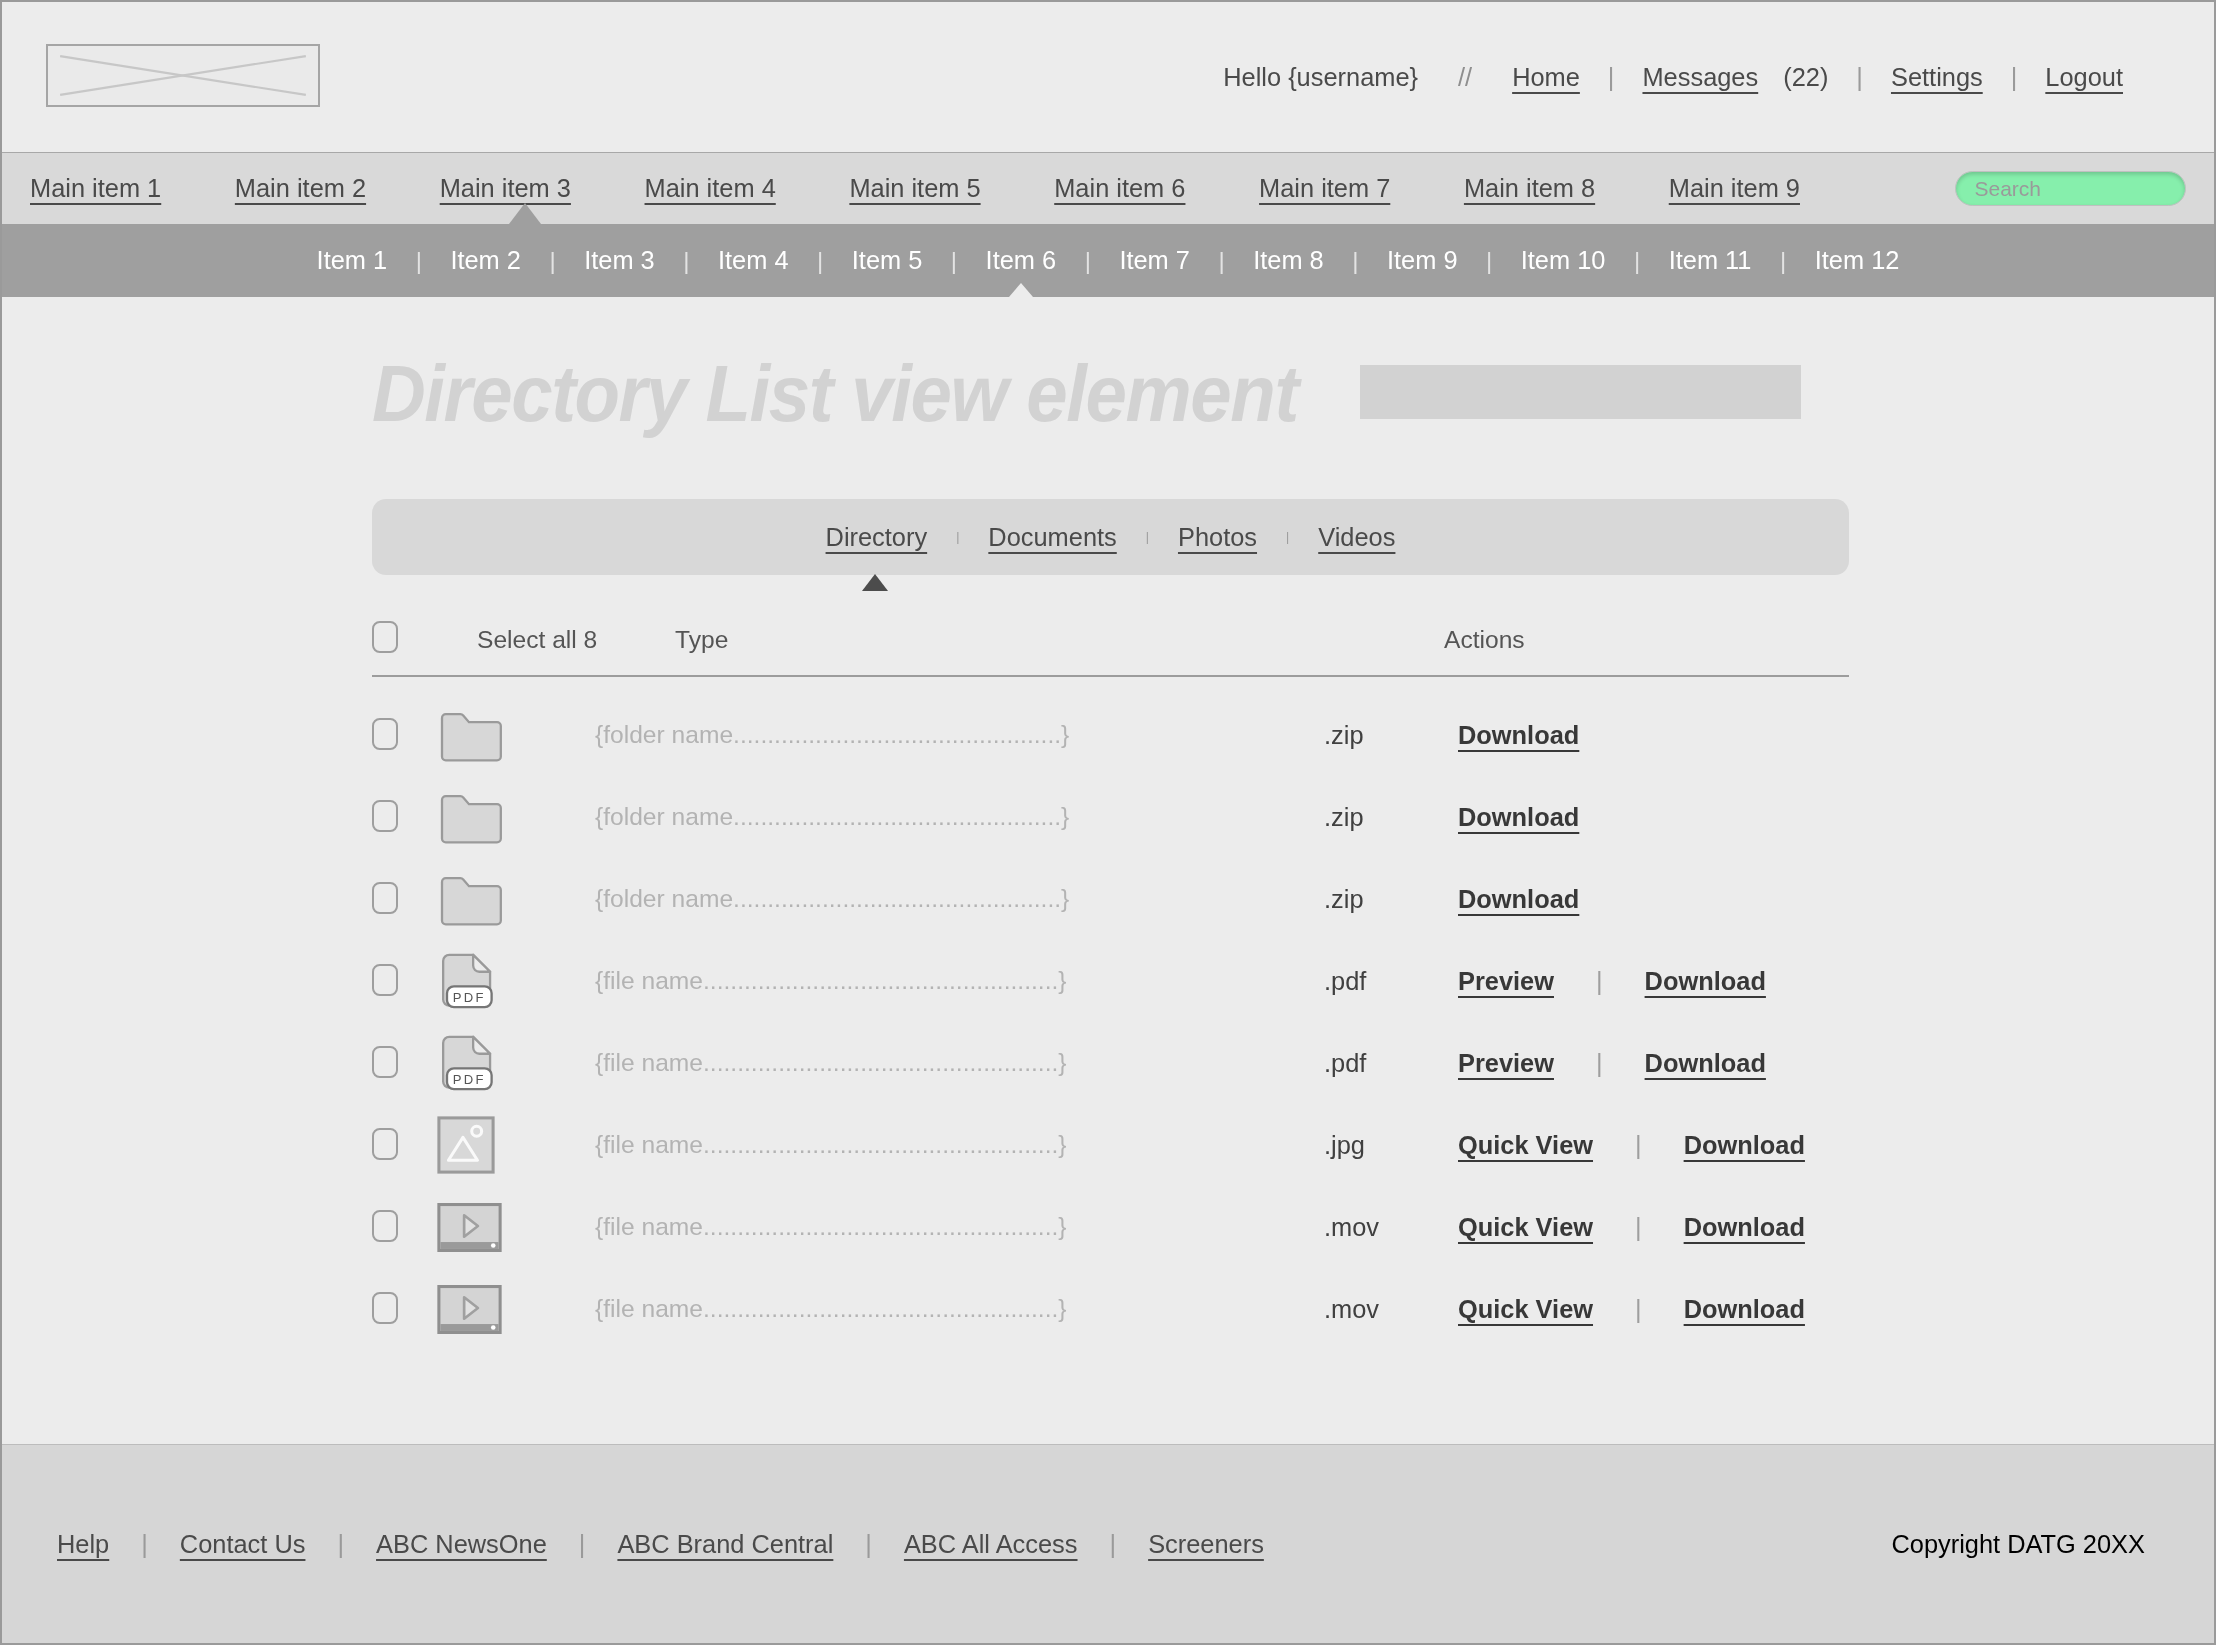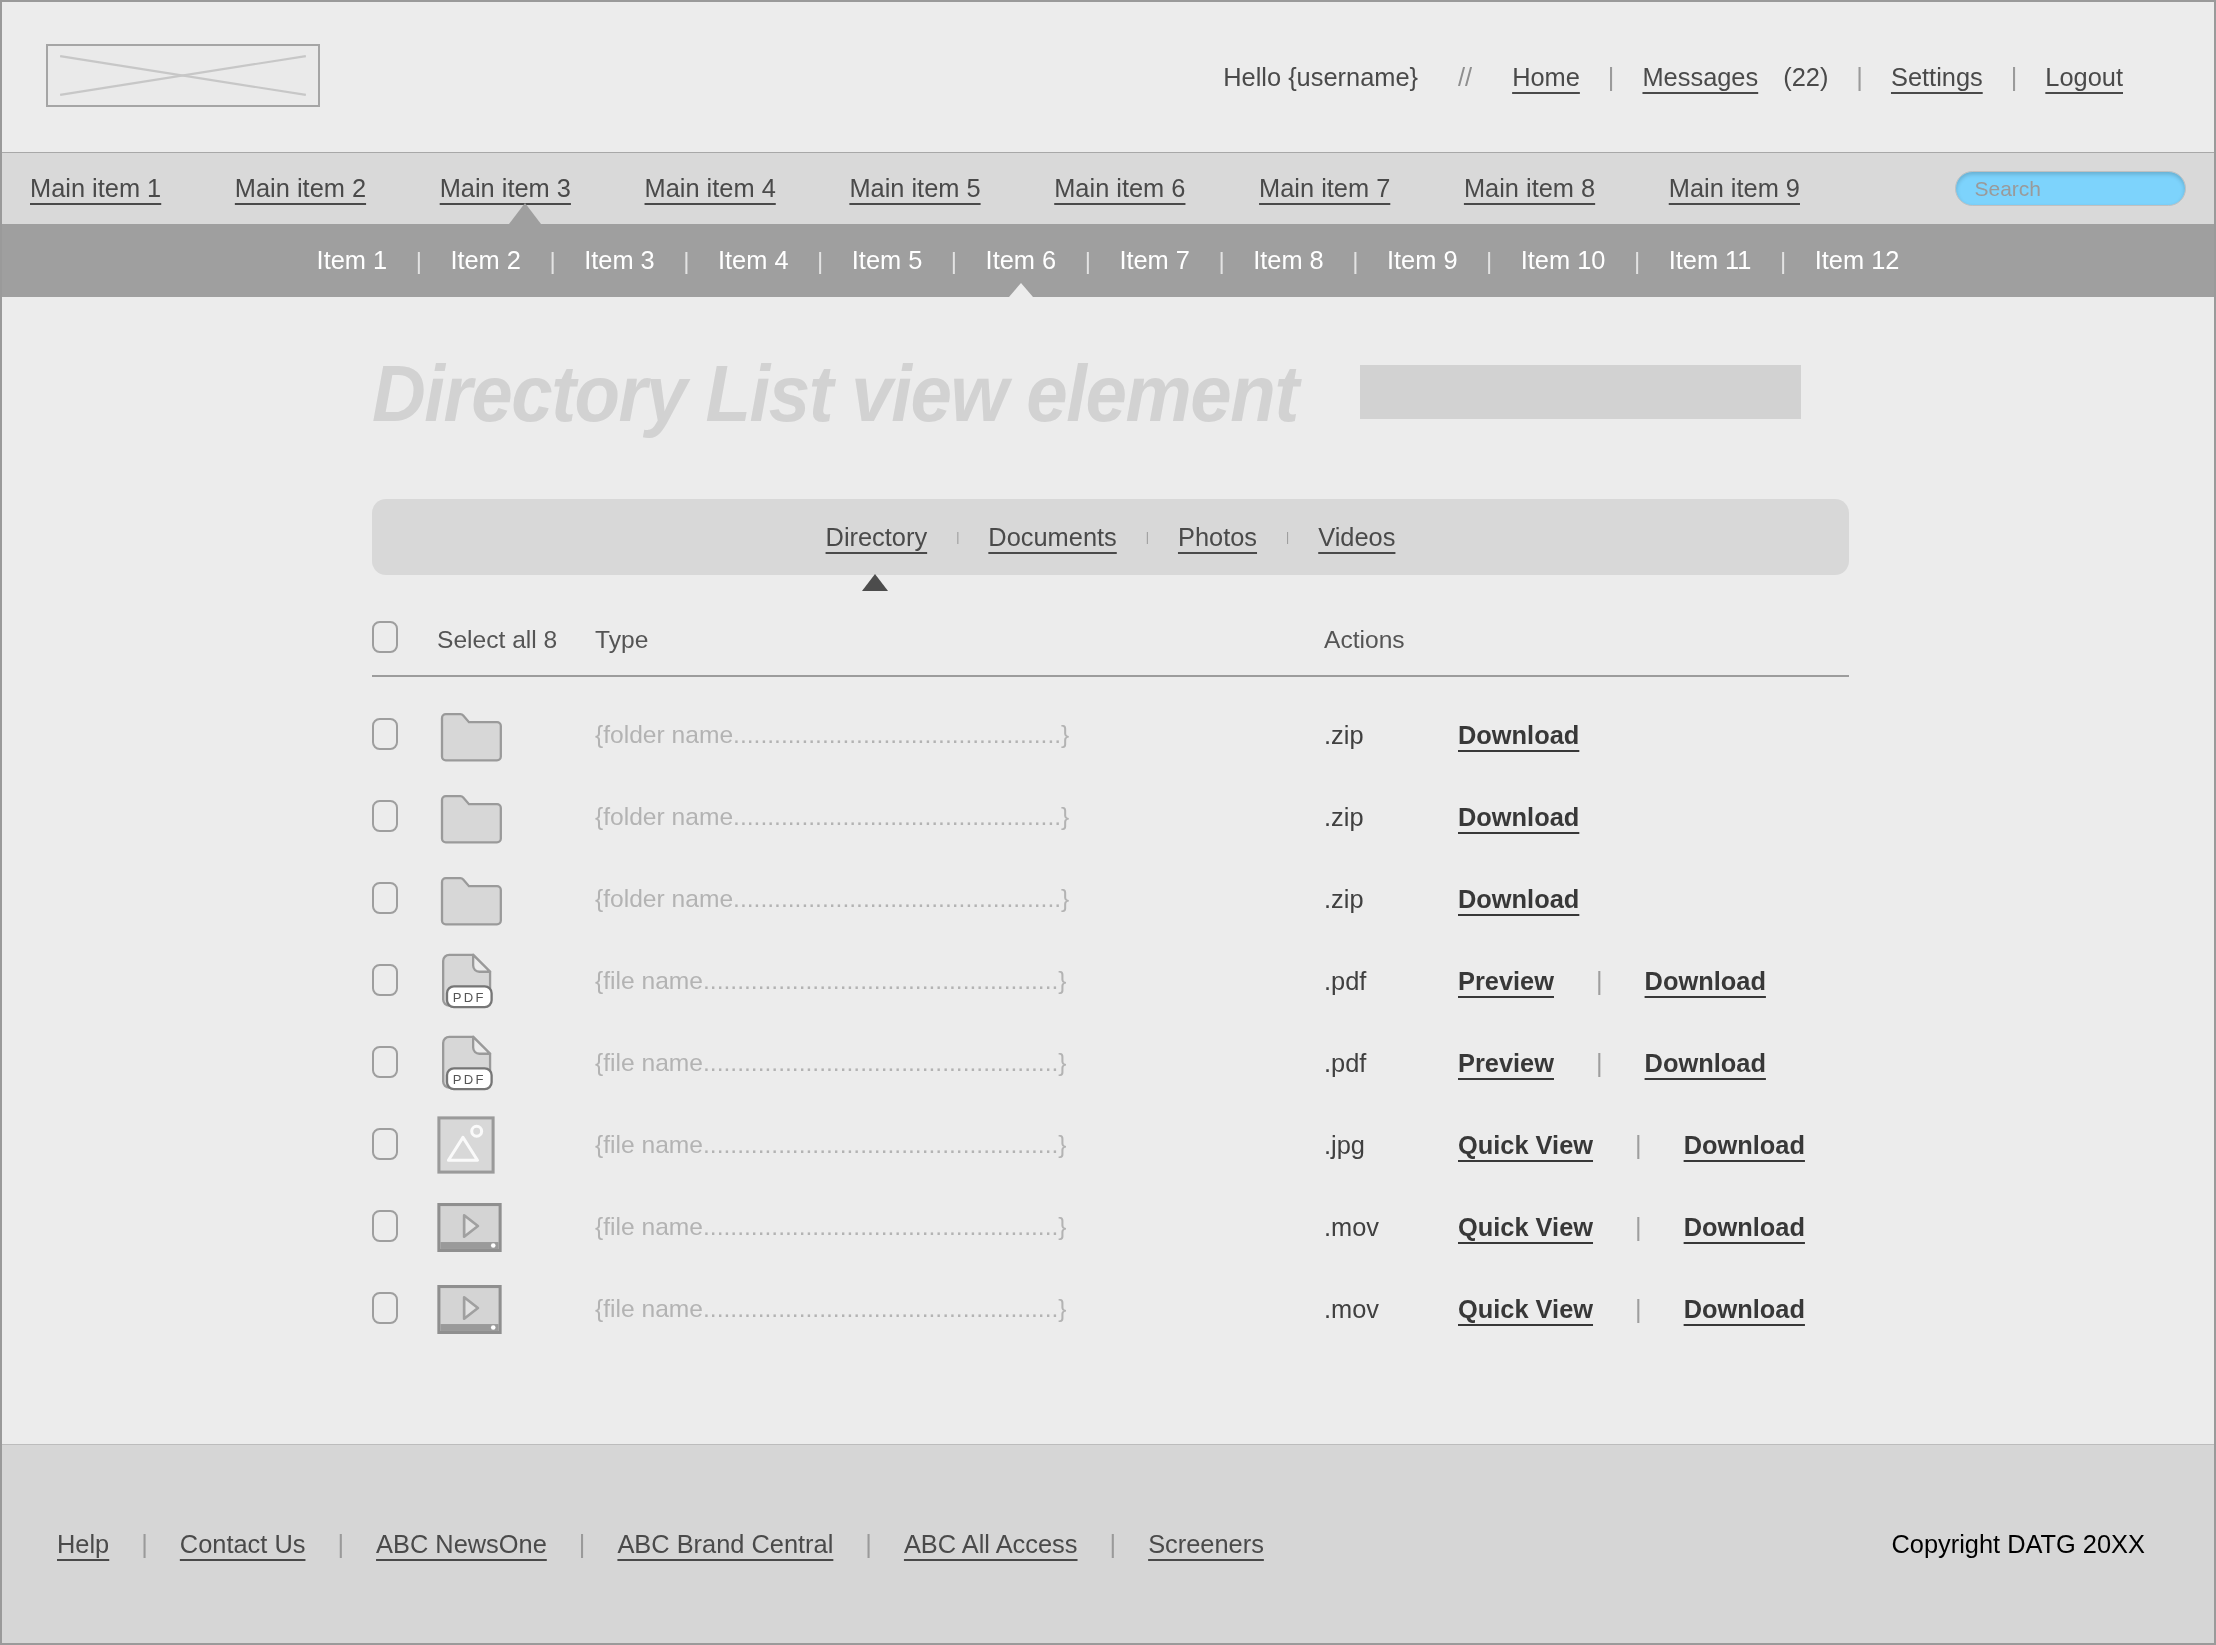--- a/index.html
+++ b/index.html
@@ -32,21 +32,21 @@
   
   .mainnav {
     position:relative; height:72px; background:#d9d9d9; border-top:1.5px solid #a8a8a8;
     display:flex; align-items:center; padding:0 28px; flex:0 0 auto;
   }
   .mainnav-items { display:flex; justify-content:space-between; width:1770px; }
   .mainnav-item { font-size:25.4px; white-space:nowrap; }
   .search-wrap { margin-left:auto; }
   .search-input {
     width:231px; height:35px; border-radius:17.7px; border:1.5px solid #c0c0c0;
-    background:#7dd3fc; box-shadow:inset 0 2.3px 4.6px rgba(0,0,0,0.18);
+    background:#86efac; box-shadow:inset 0 2.3px 4.6px rgba(0,0,0,0.18);
     font-family:"Liberation Sans",sans-serif; font-size:21px; color:#6e6e6e;
     padding:0 18.5px; outline:none;
   }
   .search-input::placeholder { color:#9a9a9a; }
   .caret-up { position:absolute; width:0; height:0; }
   .caret-mainnav { bottom:0; border-left:16px solid transparent; border-right:16px solid transparent; border-bottom:21px solid #9f9f9f; }
   
   .subnav {
     position:relative; height:73px; background:#9f9f9f;
     display:flex; align-items:center; justify-content:center; flex:0 0 auto;
@@ -68,21 +68,21 @@
     position:relative; margin:65px 0 0 370px; width:1477px; height:76px;
     background:#d8d8d8; border-radius:14px;
     display:flex; align-items:center; justify-content:center;
   }
   .tab-link { font-size:25.4px; white-space:nowrap; }
   .tabsbar .pipe { color:#9a9a9a; margin:0 29px; }
   .caret-tabs { bottom:-16px; border-left:13px solid transparent; border-right:13px solid transparent; border-bottom:17px solid #4c4c4c; }
   
   .dtable { margin:40px 0 0 370px; width:1477px; }
   .tgrid { display:grid; grid-template-columns:65px 158px 729px 134px 391px; align-items:center; }
-  .thead { height:49px; font-size:24.6px; color:#555555; }
+  .thead { height:49px; font-size:24.6px; color:#555555;gap:40px; }
   .thead-line { height:2.3px; background:#9c9c9c; margin-top:10.8px; }
   .rows { padding-top:17px; }
   .trow { height:82px; }
   .checkbox {
     display:inline-block; width:26px; height:32px; border:2.3px solid #9e9e9e;
     border-radius:7.7px; background:transparent; cursor:pointer;
   }
   .iconcell { display:flex; align-items:center; }
   .iconcell svg { display:block; }
   .name-cell { font-size:24.6px; color:#b3b3b3; white-space:nowrap; overflow:hidden; }

